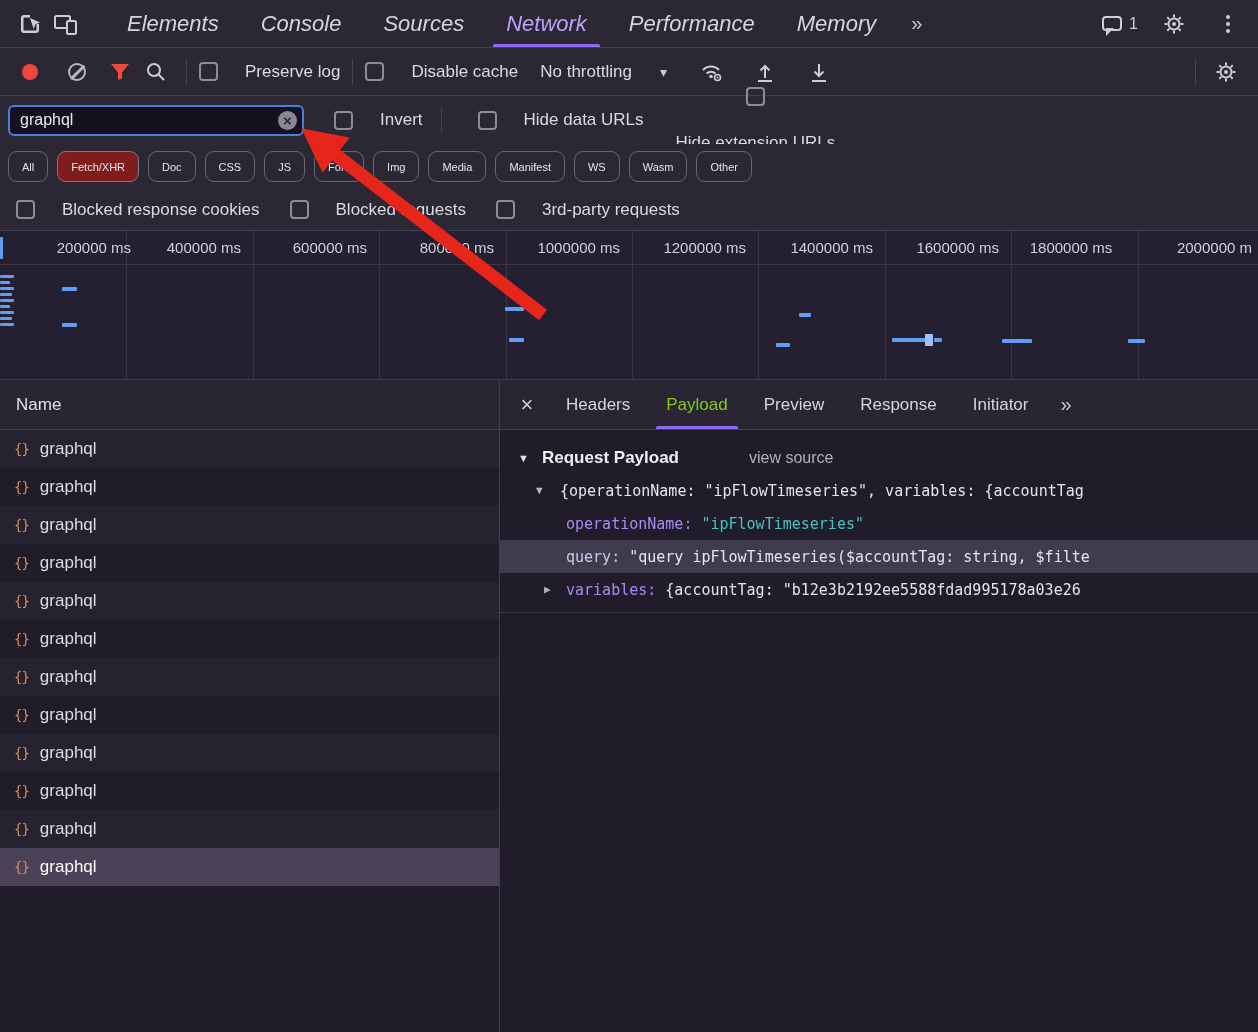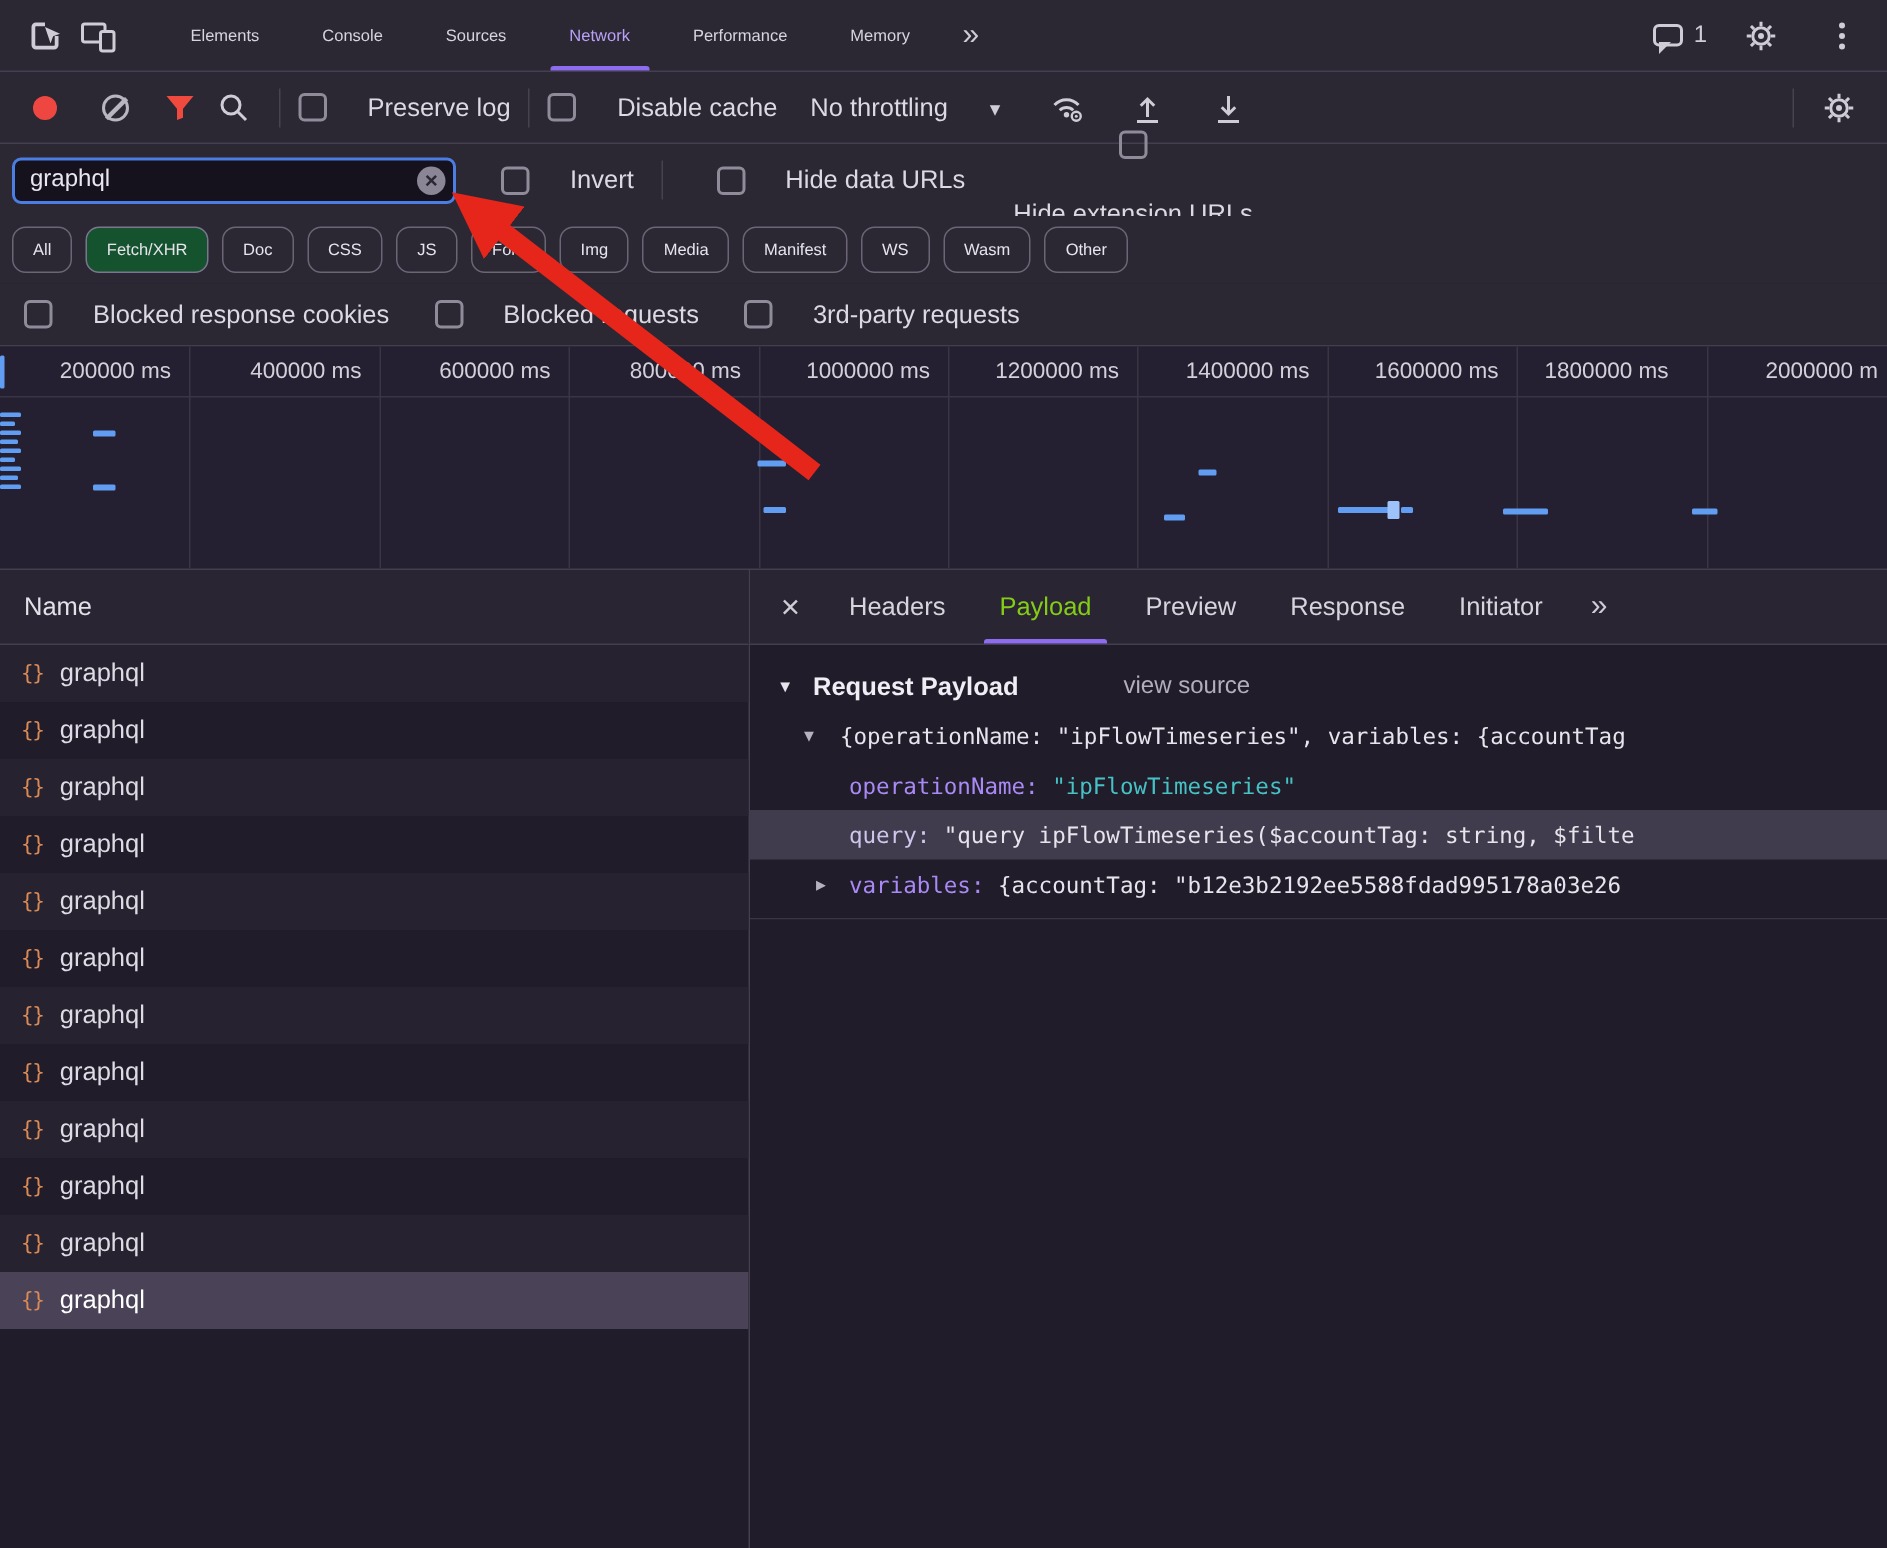--- a/index.html
+++ b/index.html
@@ -7,22 +7,22 @@
   body { font-family:"Liberation Sans", sans-serif; }
   .devtools{ width:1258px; height:1032px; display:flex; flex-direction:column;
              background:#211c2a; color:#dcd9e2; overflow:hidden; position:relative; }
 
   
   .topbar{ height:48px; flex:none; background:#2b2834; border-bottom:1px solid #443f4e;
            display:flex; align-items:center; padding:0 12px; }
   .icon-btn{ width:36px; height:36px; display:flex; align-items:center; justify-content:center;
              border-radius:4px; color:#cfccd6; flex:none; }
   .main-tabs{ display:flex; height:100%; margin-left:22px; }
-  .main-tab{ padding:16px 21px; display:flex; align-items:center; font-size:11px;
-             color:#d7d4de; position:relative; height:100%; white-space:nowrap; }
+  .main-tab{ padding:16px 21px; display:flex; align-items:center; font-size:22px;
+             color:#d7d4de; position:relative; height:100%; white-space:nowrap;font-style:italic; }
   .main-tab.active{ color:#b9a2f8; }
   .main-tab.active::after{ content:""; position:absolute; left:8px; right:8px; bottom:0;
              height:3px; background:#8d6cf0; border-radius:2px 2px 0 0; }
   .more-chevron{ font-size:20px; color:#cfccd6; padding:0 14px; display:flex; align-items:center; }
   .topbar-right{ margin-left:auto; display:flex; align-items:center; gap:18px; }
   .issues{ display:flex; align-items:center; gap:7px; color:#cfccd6; font-size:16px; }
   .bubble{ width:20px; height:15px; border:2px solid #cfccd6; border-radius:4px; position:relative; }
   .bubble::after{ content:""; position:absolute; left:2px; bottom:-7px;
                   border:4px solid transparent; border-top-color:#cfccd6; border-left-color:#cfccd6; }
   .kebab{ display:flex; flex-direction:column; gap:3px; padding:4px; }
@@ -58,21 +58,21 @@
                text-align:center; font-weight:bold; }
   .filter-row .check-item{ margin-left:30px;justify-content:space-between; }
   .filter-row .vdiv{ margin:0 6px 0 18px; }
 
   
   .pills{ height:45px; flex:none; background:#2b2834; display:flex; align-items:center;
           padding:0 8px; gap:9px; }
   .pill{ height:31px; display:flex; align-items:center; padding:0 13px;
          border:1px solid #6b6575; border-radius:9px; font-size:11px; color:#e6e4ec;
          white-space:nowrap; }
-  .pill.active{ background:#14532d; border-color:#7d7590; }
+  .pill.active{ background:#7f1d1d; border-color:#7d7590; }
 
   
   .extra-filters{ height:42px; flex:none; background:#2b2834; border-bottom:1px solid #443f4e;
                   display:flex; align-items:center; padding:0 16px; gap:30px; font-size:17px; }
 
   
   .timeline{ height:149px; flex:none; position:relative; background:#252031;
              border-bottom:1px solid #443f4e; overflow:hidden; }
   .tl-header-line{ position:absolute; left:0; right:0; top:33px; height:1px; background:#3a3544; z-index:1; }
   .tl-grid{ position:absolute; top:0; bottom:0; width:1px; background:#3a3544; z-index:1; }
@@ -355,21 +355,21 @@
 
         <div class="tl-bar bright" style="left: 925px; top: 103px; width: 8px; height: 12px;"></div>
 
         <div class="tl-bar" style="left: 934px; top: 107px; width: 8px; height: 4px;"></div>
 
         <div class="tl-bar" style="left: 1002px; top: 108px; width: 30px; height: 4px;"></div>
 
         <div class="tl-bar" style="left: 1128px; top: 108px; width: 17px; height: 4px;"></div>
       </div>
   <div class="tl-grid" style="left: 126px;"></div>
-      <div class="tl-label" style="left: 4px;">200000 ms</div>
+      <div class="tl-label" style="left: 21px;">200000 ms</div>
       <div class="tl-grid" style="left: 253px;"></div>
       <div class="tl-label" style="left: 131px;">400000 ms</div>
       <div class="tl-grid" style="left: 379px;"></div>
       <div class="tl-label" style="left: 257px;">600000 ms</div>
       <div class="tl-grid" style="left: 506px;"></div>
       <div class="tl-label" style="left: 384px;">800000 ms</div>
       <div class="tl-grid" style="left: 632px;"></div>
       <div class="tl-label" style="left: 510px;">1000000 ms</div>
       <div class="tl-grid" style="left: 758px;"></div>
       <div class="tl-label" style="left: 636px;">1200000 ms</div>

